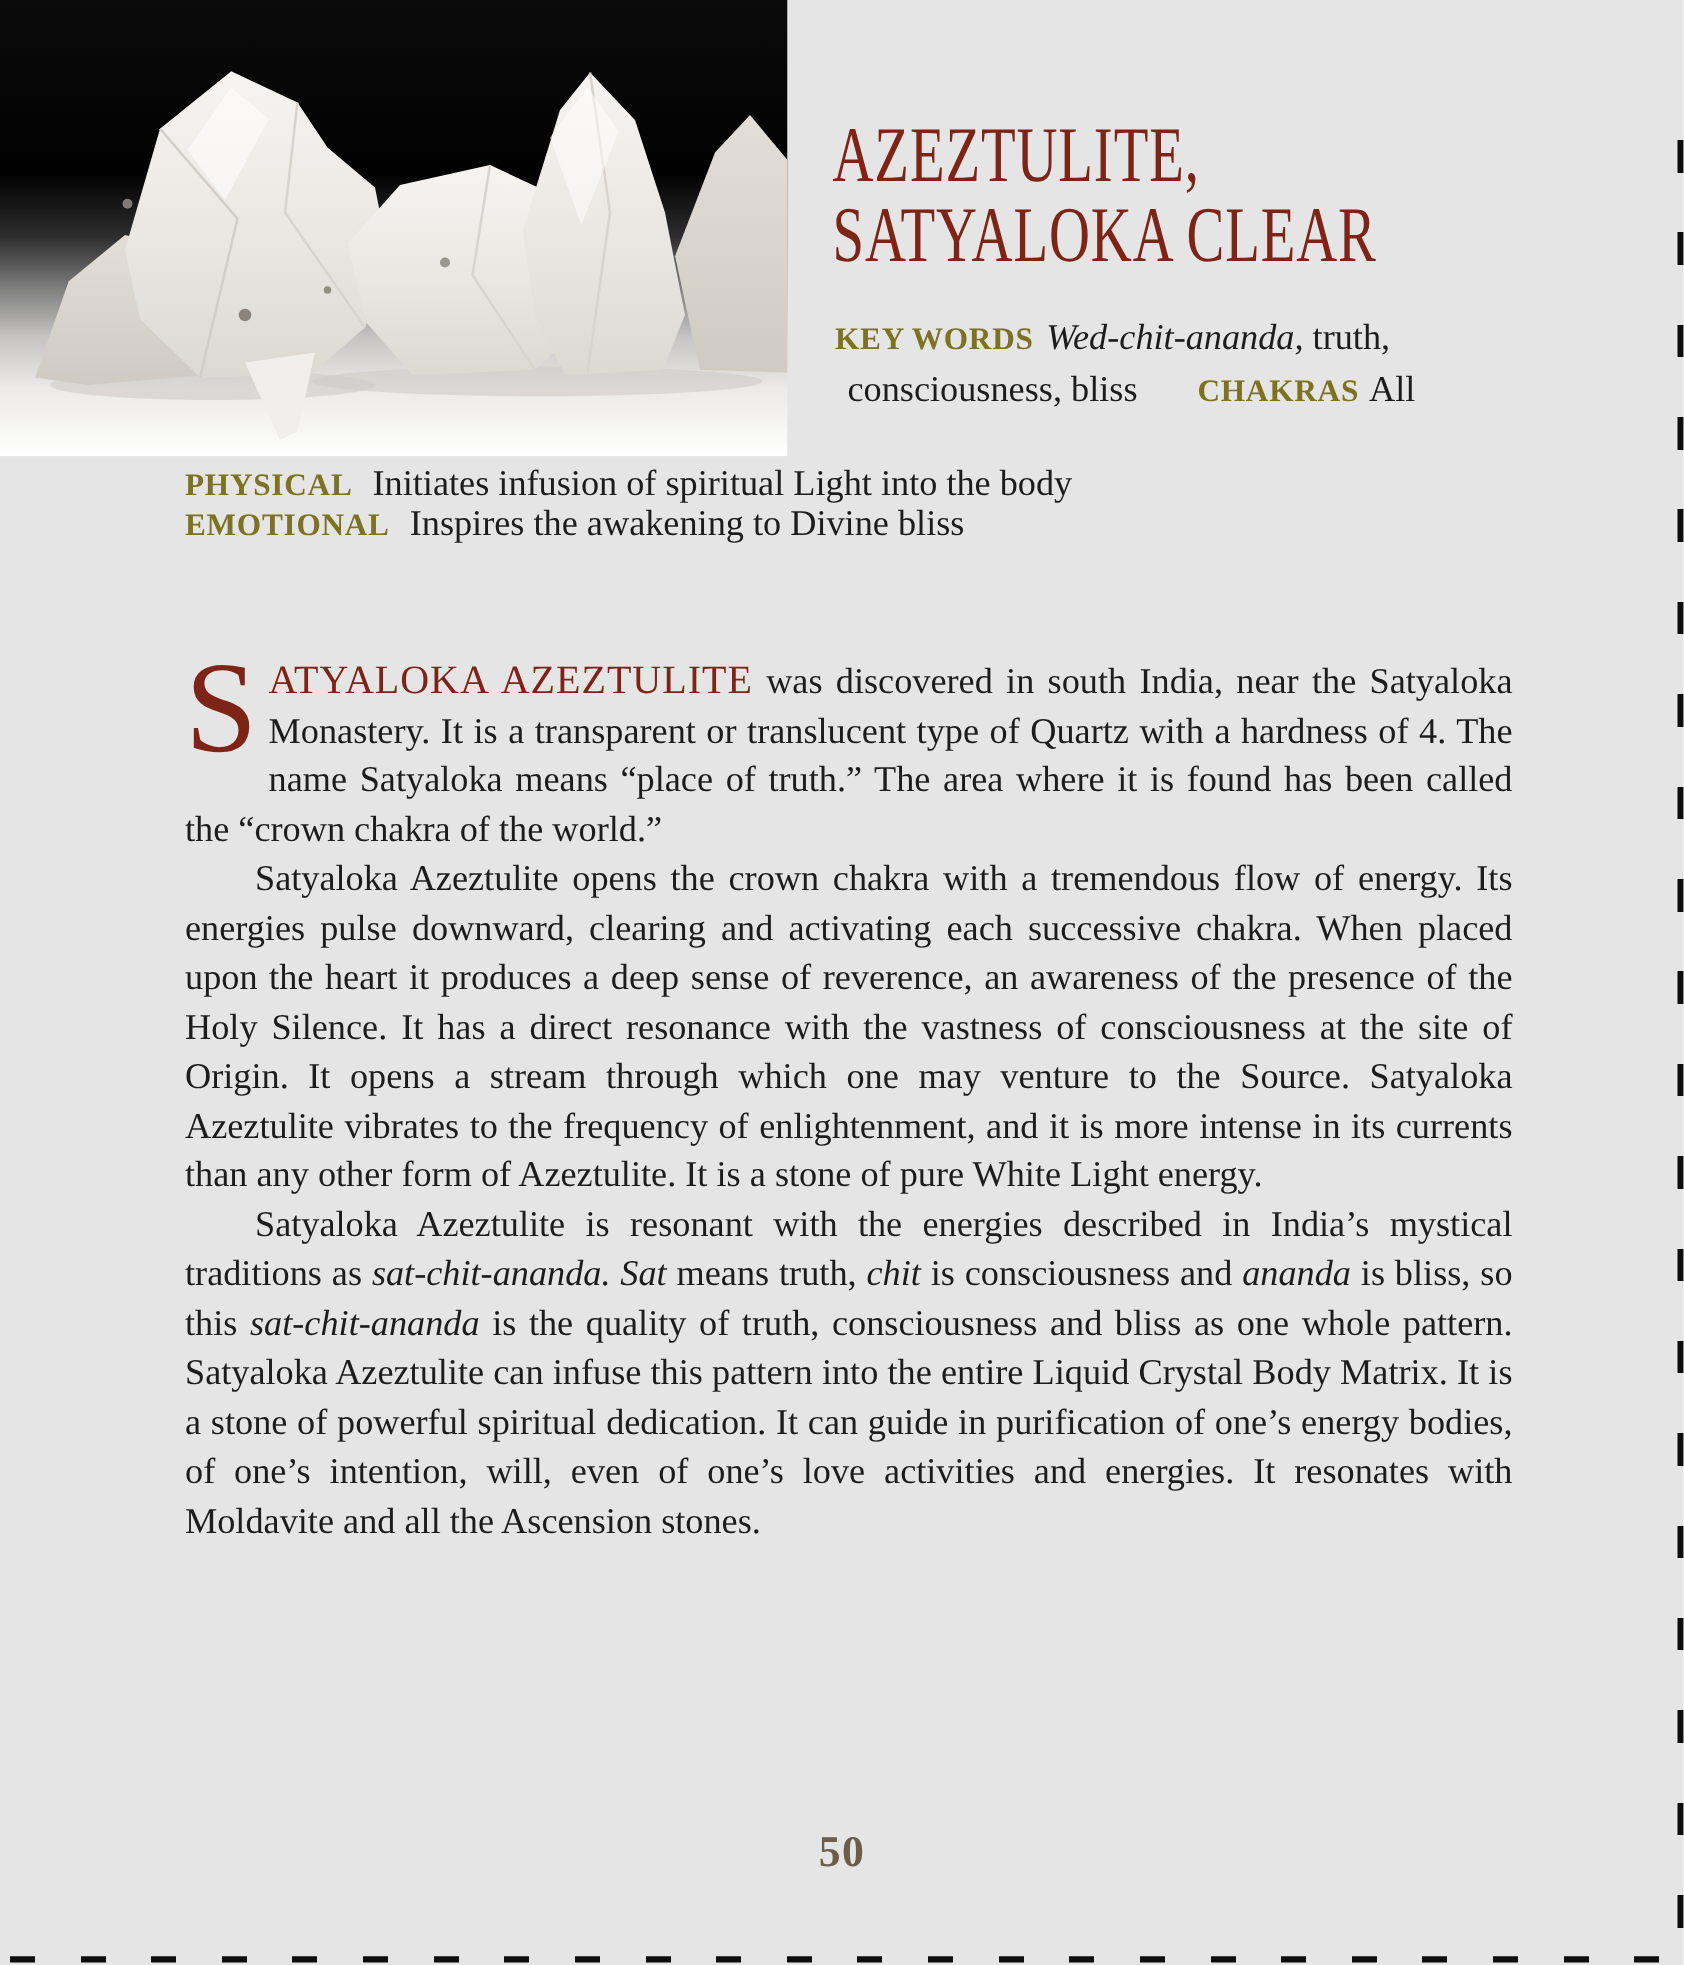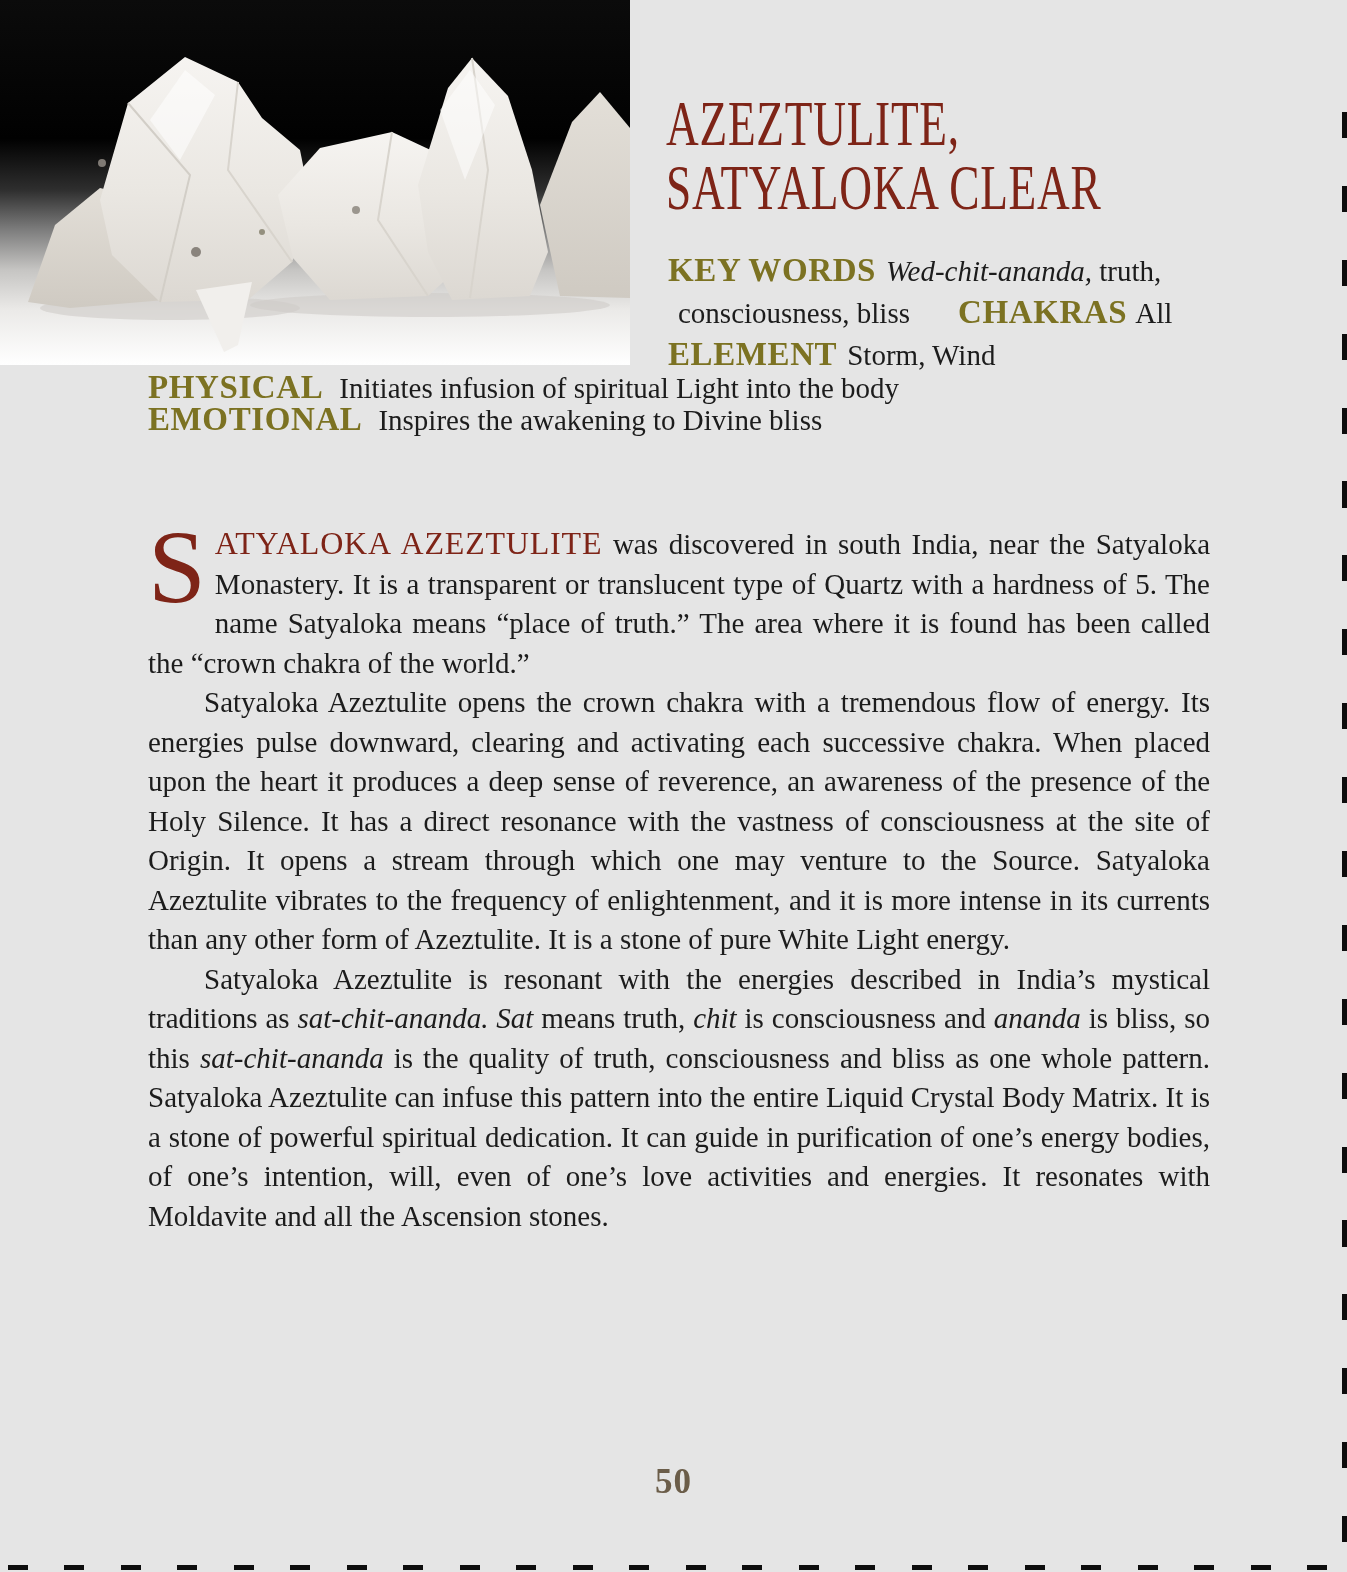--- a/index.html
+++ b/index.html
@@ -24,21 +24,21 @@
   }
   .title span{display:block;}
   
   .keywords{
     position:absolute;left:668px;top:250px;width:585px;
     font-size:29px;line-height:41px;
   }
   .kw-line2{padding-left:10px;}
   .lbl{
     color:#7c7222;font-weight:bold;
-    font-size:33px;letter-spacing:0.6px;
+    font-size:25px;letter-spacing:0.6px;
   }
   .kw-lbl{margin-right:10px;}
   .chakras-lbl{margin-left:48px;margin-right:8px;}
   .it{font-style:italic;}
   
   .properties{
     position:absolute;left:148px;top:372px;width:1085px;
     font-size:29px;line-height:31px;
   }
   .prop-lbl{margin-right:16px;}
@@ -122,30 +122,29 @@
   </div>
 
   <h1 class="title">
     <span>AZEZTULITE,</span>
     <span>SATYALOKA CLEAR</span>
   </h1>
 
   <div class="keywords">
     <div class="kw-line"><span class="lbl kw-lbl">KEY WORDS</span><span class="it">Wed-chit-ananda,</span><span> truth,</span></div>
     <div class="kw-line kw-line2"><span>consciousness, bliss</span><span class="lbl chakras-lbl">CHAKRAS</span><span>All</span></div>
-    <div class="kw-line"><span class="lbl kw-lbl">ELEMENT</span><span>Storm, Wind</span></div>
   </div>
 
   <div class="properties">
     <div class="prop-row"><span class="lbl prop-lbl">PHYSICAL</span><span>Initiates infusion of spiritual Light into the body</span></div>
     <div class="prop-row"><span class="lbl prop-lbl">EMOTIONAL</span><span>Inspires the awakening to Divine bliss</span></div>
   </div>
 
   <div class="bodytext">
-    <p><span class="dropcap">S</span><span class="leadin">ATYALOKA AZEZTULITE</span><span> was discovered in south India, near the Satyaloka Monastery. It is a transparent or translucent type of Quartz with a hardness of 5. The name Satyaloka means “place of truth.” The area where it is found has been called the “crown chakra of the world.”</span></p>
+    <p><span class="dropcap">S</span><span class="leadin">ATYALOKA AZEZTULITE</span><span> was discovered in south India, near the Satyaloka Monastery. It is a transparent or translucent type of Quartz with a hardness of 4. The name Satyaloka means “place of truth.” The area where it is found has been called the “crown chakra of the world.”</span></p>
     <p class="indent">Satyaloka Azeztulite opens the crown chakra with a tremendous flow of energy. Its energies pulse downward, clearing and activating each successive chakra. When placed upon the heart it produces a deep sense of reverence, an awareness of the presence of the Holy Silence. It has a direct resonance with the vastness of consciousness at the site of Origin. It opens a stream through which one may venture to the Source. Satyaloka Azeztulite vibrates to the frequency of enlightenment, and it is more intense in its currents than any other form of Azeztulite. It is a stone of pure White Light energy.</p>
     <p class="indent"><span>Satyaloka Azeztulite is resonant with the energies described in India’s mystical traditions as </span><span class="it">sat-chit-ananda. Sat</span><span> means truth, </span><span class="it">chit</span><span> is consciousness and </span><span class="it">ananda</span><span> is bliss, so this </span><span class="it">sat-chit-ananda</span><span> is the quality of truth, consciousness and bliss as one whole pattern. Satyaloka Azeztulite can infuse this pattern into the entire Liquid Crystal Body Matrix. It is a stone of powerful spiritual dedication. It can guide in purification of one’s energy bodies, of one’s intention, will, even of one’s love activities and energies. It resonates with Moldavite and all the Ascension stones.</span></p>
   </div>
 
   <div class="page-number">50</div>
 
   <div class="edge-right"></div>
   <div class="edge-bottom"></div>
 
 </div>

